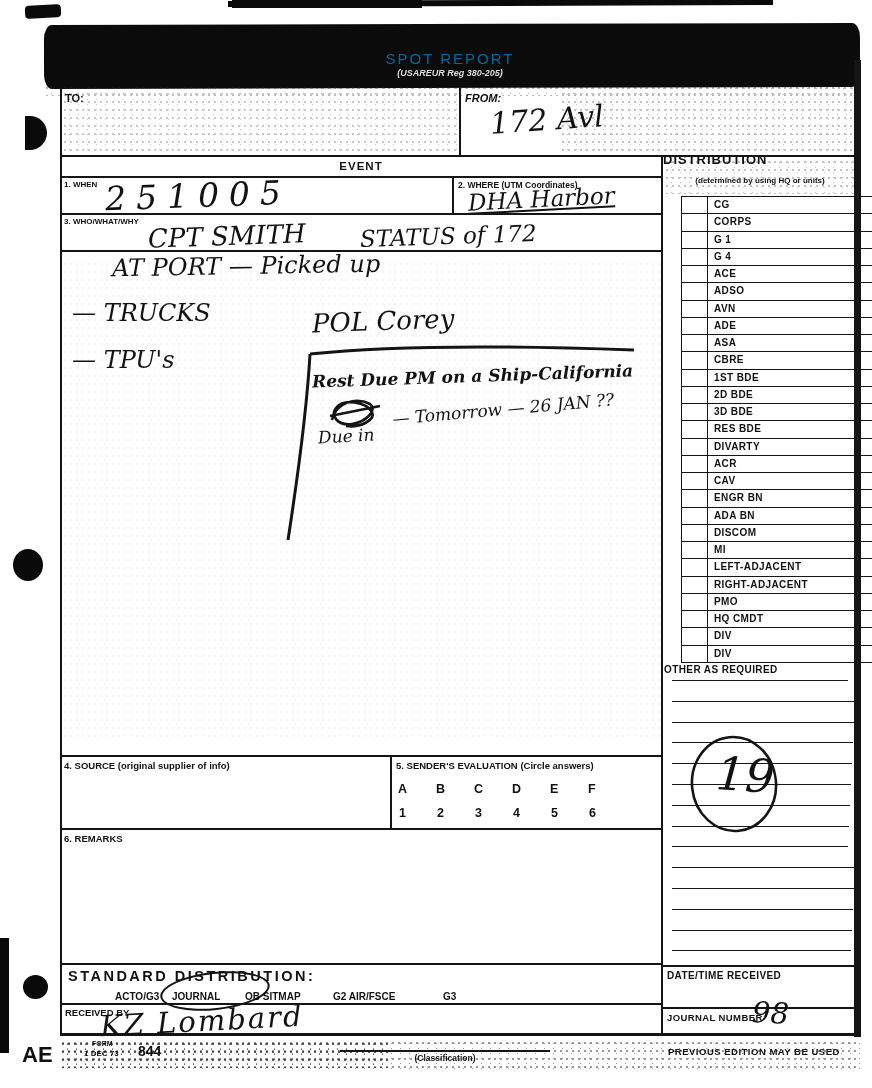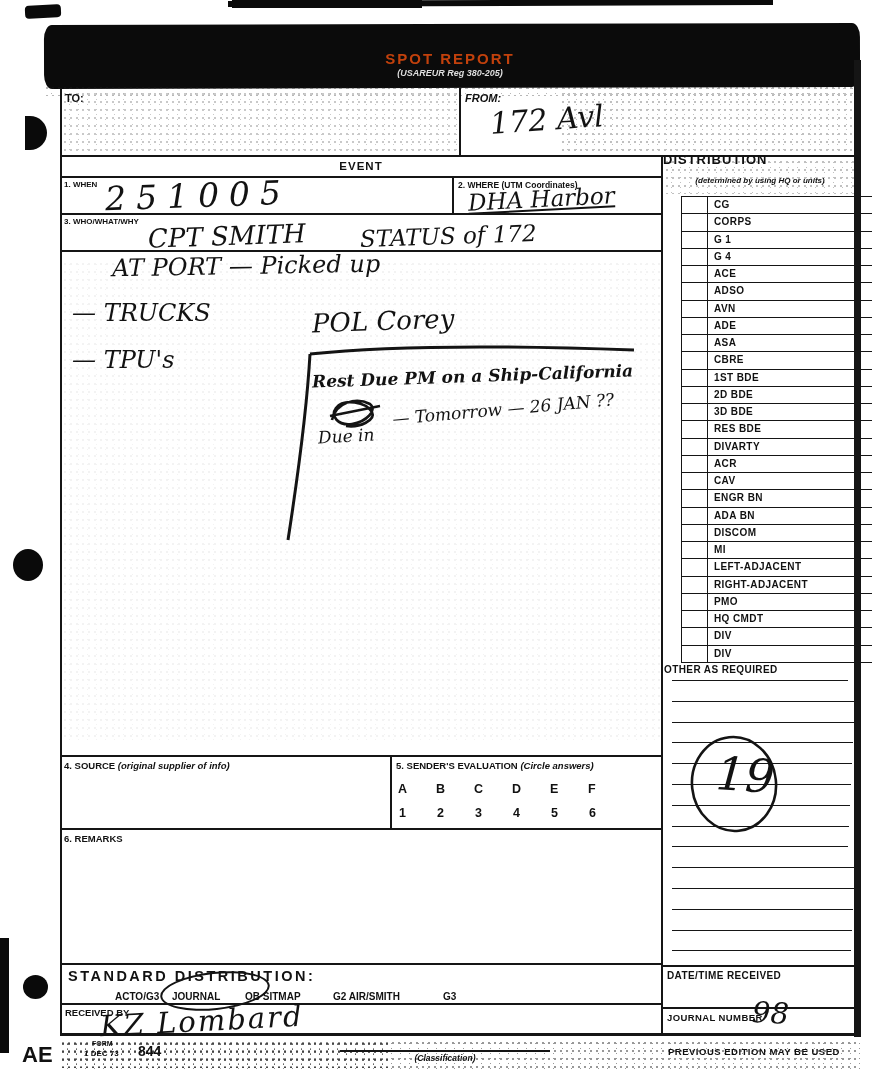--- a/index.html
+++ b/index.html
@@ -1,28 +1,28 @@
 <!DOCTYPE html>
 <html><head>
 <meta charset="utf-8">
 <style>
   html,body{margin:0;padding:0;background:#fff;}
   .page{position:relative;width:872px;height:1088px;background:#ffffff;overflow:hidden;
         font-family:"Liberation Sans",sans-serif;color:#111;}
   .abs{position:absolute;}
   .lbl{font-family:"Liberation Sans",sans-serif;font-weight:bold;color:#111;white-space:nowrap;}
-  .it{font-style:italic;}
+  .it{}
   .hw{font-family:"DejaVu Serif",serif;font-style:italic;color:#121212;white-space:nowrap;}
   .hline{background:#151515;}
   .vline{background:#151515;}
   .speckle{background-image:radial-gradient(circle,#222 .7px,transparent .8px),
            radial-gradient(circle,#333 .5px,transparent .6px);
            background-size:6px 8px,9px 5px;background-position:0 0,3px 2px;}
   .band{background:#0b0b0b;border-radius:8px/14px;}
-  .band-title{color:#c2410c;text-align:center;font-weight:bold;letter-spacing:2px;}
+  .band-title{color:#0369a1;text-align:center;font-weight:normal;letter-spacing:2px;}
   .band-sub{color:#dedede;text-align:center;font-weight:bold;font-style:italic;}
   .dist-row{display:flex;height:17.25px;box-sizing:border-box;border-bottom:1.6px solid #151515;}
   .dist-box{width:26px;box-sizing:border-box;border-right:1.6px solid #151515;}
   .dist-label{padding-left:6px;font-size:10px;font-weight:bold;letter-spacing:.4px;
               line-height:16px;font-family:"Liberation Sans",sans-serif;}
   .ruled{border-top:1.6px solid #161616;height:19.8px;}
   .who-item{height:47px;line-height:47px;font-size:24px;}
   .eval-cell{width:38px;font-weight:bold;font-size:12.5px;font-family:"Liberation Sans",sans-serif;}
   .punch{background:#0a0a0a;}
   svg{overflow:visible;}
@@ -125,21 +125,21 @@
   <div class="abs hline" style="left:60px;top:828px;width:602px;height:1.6px;"></div>
   <div class="abs lbl" style="left:64px;top:833px;font-size:9.5px;">6. REMARKS</div>
   <div class="abs" style="left:64px;top:848px;width:590px;height:110px;"></div>
 
   <div class="abs hline" style="left:60px;top:963px;width:602px;height:2px;"></div>
   <div class="abs lbl" style="left:68px;top:968px;font-size:14.5px;letter-spacing:2.5px;">STANDARD DISTRIBUTION:</div>
   <div class="abs lbl" style="left:115px;top:991px;font-size:10px;">ACTO/G3</div>
   <div class="abs lbl" style="left:172px;top:991px;font-size:10px;">JOURNAL</div>
   <div class="abs" style="left:160px;top:972px;width:106px;height:34px;border:2.4px solid #141414;border-radius:50%;transform:rotate(-6deg);"></div>
   <div class="abs lbl" style="left:245px;top:991px;font-size:10px;">OB SITMAP</div>
-  <div class="abs lbl" style="left:333px;top:991px;font-size:10px;">G2 AIR/SMITH</div>
+  <div class="abs lbl" style="left:333px;top:991px;font-size:10px;">G2 AIR/FSCE</div>
   <div class="abs lbl" style="left:443px;top:991px;font-size:10px;">G3</div>
 
   <div class="abs hline" style="left:60px;top:1003px;width:602px;height:1.6px;"></div>
   <div class="abs lbl" style="left:65px;top:1007px;font-size:9.5px;">RECEIVED BY</div>
   <div class="abs hw" style="left:100px;top:1004px;font-size:29px;letter-spacing:2px;transform:rotate(-3deg);">KZ Lombard</div>
 
   <div class="abs speckle" style="left:664px;top:158px;width:190px;height:36px;opacity:.3;"></div>
   <div class="abs lbl" style="left:663px;top:152px;width:194px;text-align:left;font-size:13px;letter-spacing:1px;">DISTRIBUTION</div>
   <div class="abs lbl it" style="left:663px;top:176px;width:194px;text-align:center;font-size:8px;">(determined by using HQ or units)</div>
 

